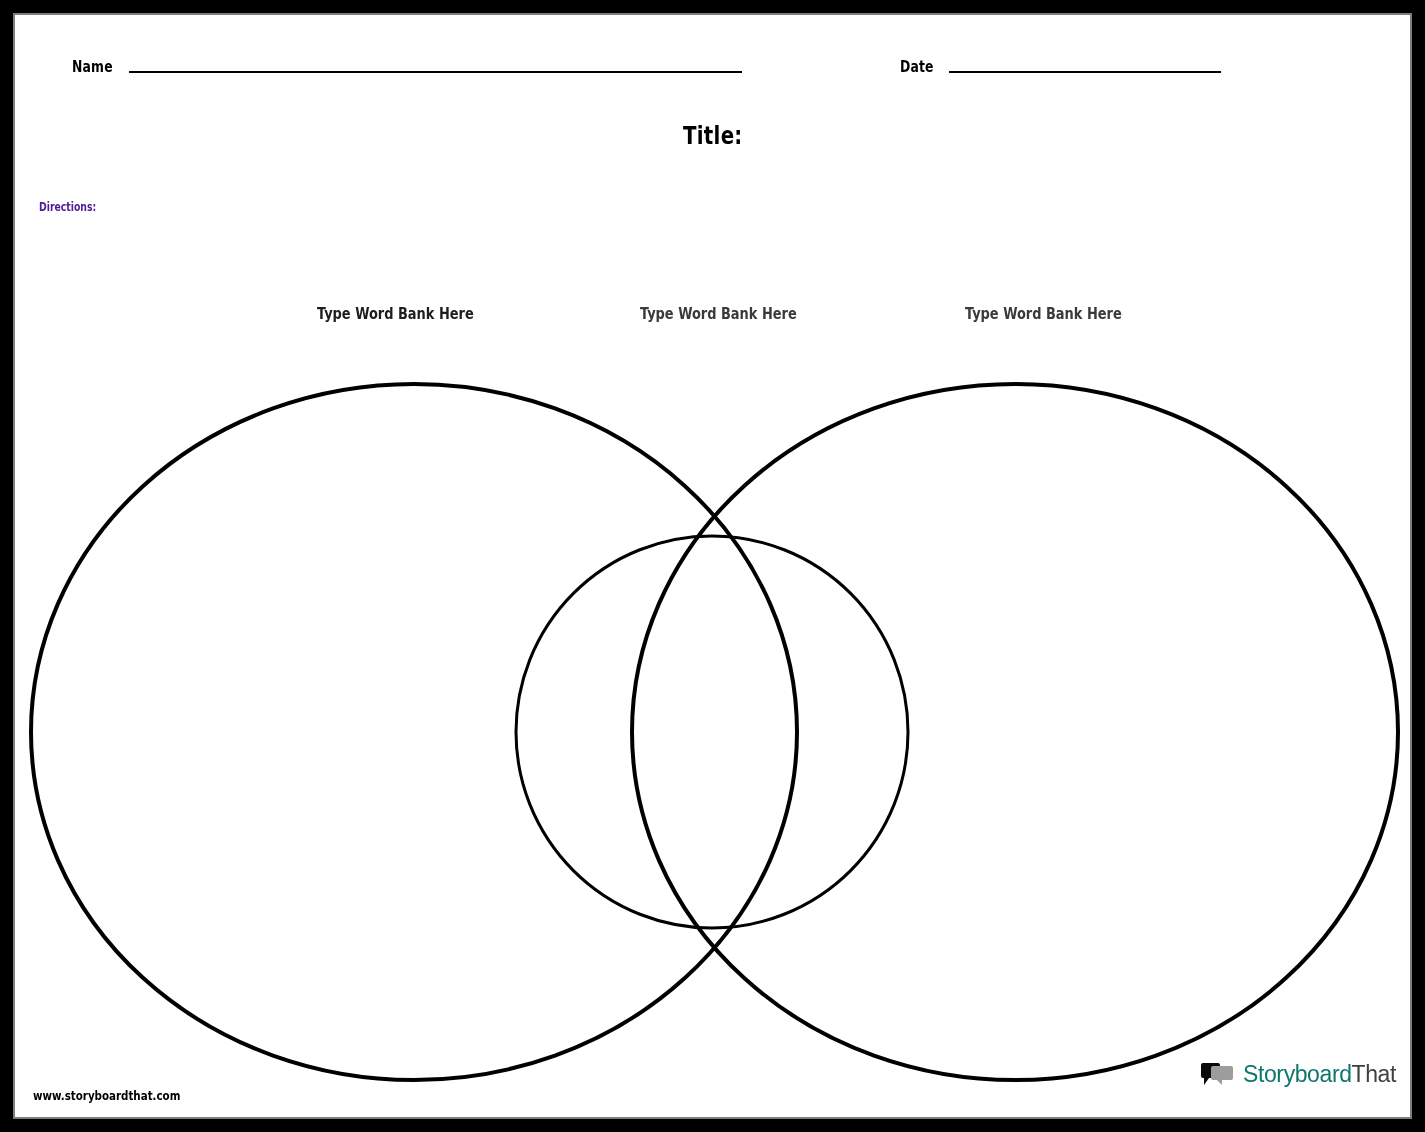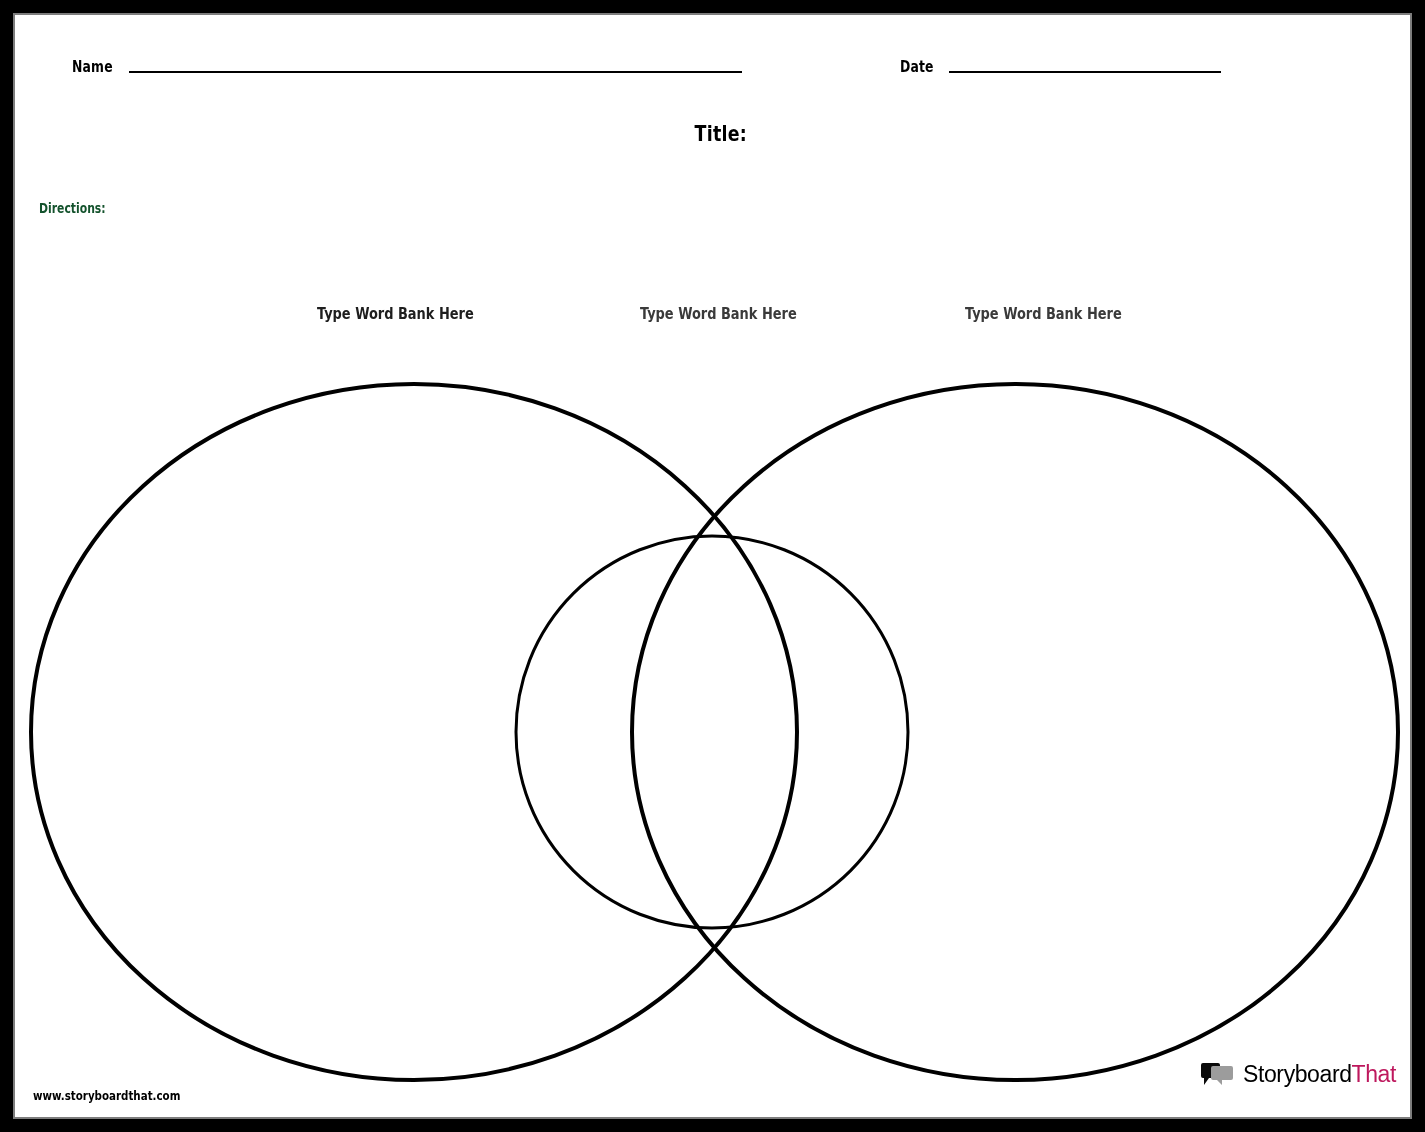--- a/index.html
+++ b/index.html
@@ -58,41 +58,41 @@
 
   #name-row { left: 57px; top: 44px; }
   #name-row .field-rule { width: 613px; margin-left: 10px; margin-bottom: 2px; }
 
   #date-row { left: 885px; top: 44px; }
   #date-row .field-rule { width: 272px; margin-left: 10px; margin-bottom: 2px; }
 
   
   #title {
     position: absolute;
-    left: 8px;
+    left: 0;
     top: 106px;
     width: 100%;
     text-align: center;
     font-family: "Liberation Sans Narrow", "DejaVu Sans Condensed", "Liberation Sans", sans-serif;
     font-weight: bold;
-    font-size: 22px;
+    font-size: 25px;
     color: #000;
     letter-spacing: 0.3px;
   }
   #title span { display: inline-block; transform: scaleX(0.88); }
 
   
   #directions {
     position: absolute;
     left: 24px;
     top: 185px;
     font-family: "Liberation Sans Narrow", "DejaVu Sans Condensed", "Liberation Sans", sans-serif;
     font-weight: bold;
-    font-size: 14px;
-    color: #14532d;
+    font-size: 12px;
+    color: #4c1d95;
   }
   #directions span { display: inline-block; transform: scaleX(0.86); transform-origin: left center; }
 
   
   .word-bank {
     position: absolute;
     top: 289px;
     font-family: "Liberation Sans Narrow", "DejaVu Sans Condensed", "Liberation Sans", sans-serif;
     font-weight: bold;
     font-size: 16px;
@@ -140,22 +140,22 @@
     gap: 9px;
   }
   #logo-icon { width: 34px; height: 26px; display: block; }
   #logo-text {
     font-family: "Liberation Sans", sans-serif;
     font-size: 23px;
     letter-spacing: -0.4px;
     line-height: 1;
     white-space: nowrap;
   }
-  #logo-text .lt-dark { color: #000000; }
-  #logo-text .lt-gray { color: #be185d; margin-top: 35px; }
+  #logo-text .lt-dark { color: #0f766e; }
+  #logo-text .lt-gray { color: #404040; margin-top: 35px; }
 </style>
 </head>
 <body>
 
 <div id="worksheet">
   <div id="page">
 
     <div class="field-row" id="name-row">
       <div class="field-label">Name</div>
       <div class="field-rule"></div>

